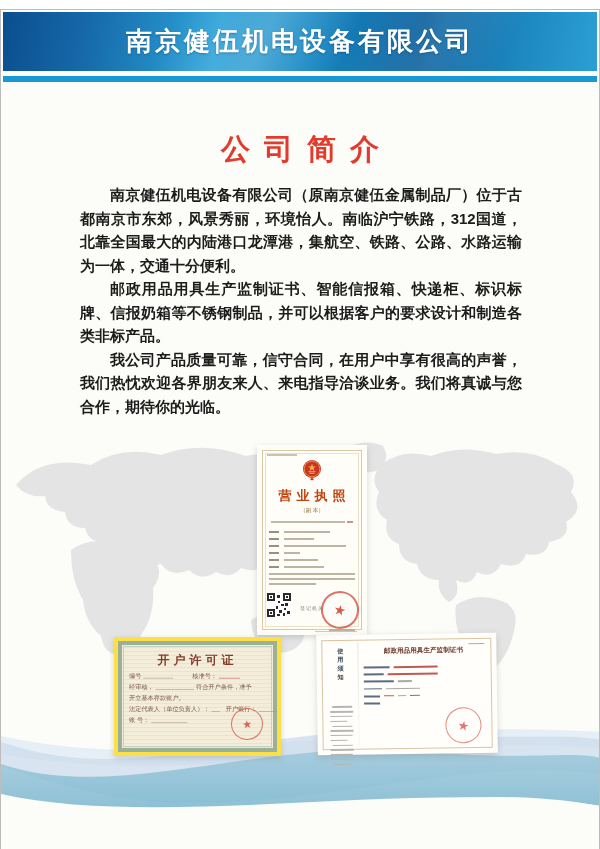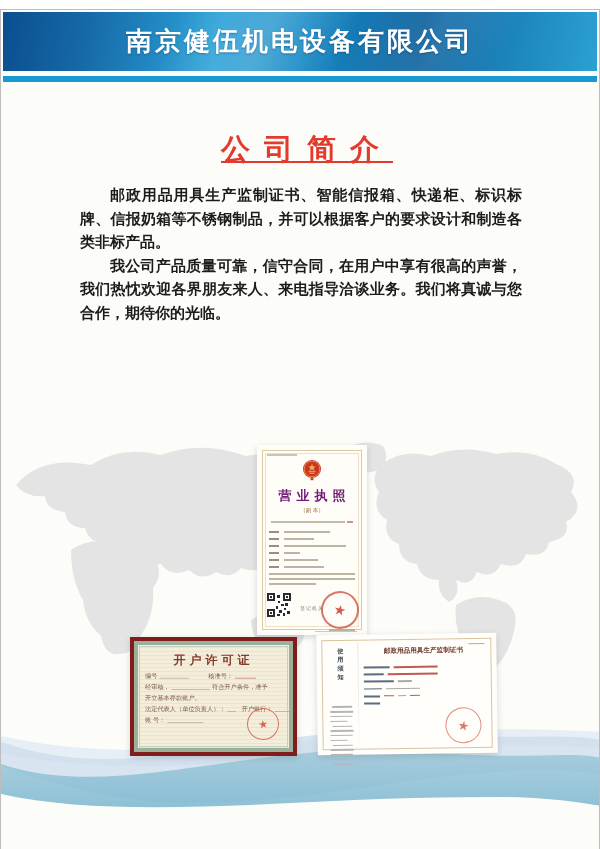--- a/index.html
+++ b/index.html
@@ -11,38 +11,38 @@
   .top-bar{position:absolute;left:2px;right:2px;top:2px;height:59px;
     background:linear-gradient(100deg,#0b4e8e 0%,#1668a8 14%,#2ba2d8 36%,#1787c2 52%,#0f639f 70%,#1d86bf 86%,#2ba0d4 100%);}
   .top-bar::after{content:"";position:absolute;inset:0;
     background:linear-gradient(115deg,transparent 28%,rgba(255,255,255,.20) 44%,transparent 58%,rgba(255,255,255,.10) 72%,transparent 84%);}
   .company-title{position:relative;z-index:2;color:#ffffff;font-size:26px;font-weight:bold;
     letter-spacing:3px;text-align:center;line-height:59px;text-shadow:0 1px 2px rgba(0,40,80,.35);}
   .stripe{position:absolute;left:2px;right:2px;top:66px;height:6px;background:#1899d2;}
 
   
   .intro-title{position:absolute;top:120px;left:0;width:100%;text-align:center;
-    color:#e23b2d;font-size:29px;font-weight:bold;letter-spacing:14px;padding-left:14px;box-sizing:border-box;text-decoration:underline;}
+    color:#e23b2d;font-size:29px;font-weight:bold;letter-spacing:14px;padding-left:14px;box-sizing:border-box;}
   .intro-text{position:absolute;left:79px;top:173px;width:442px;font-size:15px;line-height:23.5px;
     color:#1c1c1c;font-weight:600;text-align:justify;}
   .intro-text p{margin:0;text-indent:2em;}
 
   
   .world-map{position:absolute;left:0;top:420px;width:600px;height:240px;z-index:0;}
 
   
   .card{position:absolute;background:#fffdf8;box-shadow:0 2px 6px rgba(110,110,110,.28);z-index:2;}
 
   
   #license{left:256px;top:435px;width:110px;height:190px;}
   #license .frame{position:absolute;inset:5px;border:1px solid #dcc9a2;}
   #license .frame::after{content:"";position:absolute;inset:2px;border:1px solid #eee0c4;}
   .serial-line{position:absolute;left:10px;top:9px;width:30px;height:2px;background:#c9c3b5;}
   .emblem{position:absolute;left:50%;top:14px;transform:translateX(-50%);}
-  .lic-title{position:absolute;top:42px;left:0;width:100%;text-align:center;color:#701a75;
+  .lic-title{position:absolute;top:42px;left:0;width:100%;text-align:center;color:#c2410c;
     font-size:13px;font-weight:bold;letter-spacing:5px;padding-left:5px;box-sizing:border-box;}
   .lic-sub{position:absolute;top:61px;left:0;width:100%;text-align:center;color:#8a6a30;
     font-size:10px;transform:scale(.55);transform-origin:50% 0;}
   .code-line{position:absolute;left:14px;top:76px;width:74px;height:1.5px;background:#c2b9a8;}
   .code-line::after{content:"";position:absolute;right:-8px;top:0;width:6px;height:1.5px;background:#c9948a;}
   .lic-rows{position:absolute;left:12px;top:86px;width:86px;}
   .lrow{display:flex;align-items:center;margin-bottom:5px;}
   .lrow .lab{width:10px;height:2px;background:#9a8f7c;margin-right:5px;flex:none;}
   .lrow .val{height:2px;background:#bdb4a2;}
   .lic-scope .tline{height:1.6px;background:#bdb4a2;margin:3.4px 0;}
@@ -51,21 +51,21 @@
   .registrar{position:absolute;left:0;top:160px;width:100%;text-align:center;color:#8c8274;
     font-size:10px;transform:scale(.5);transform-origin:50% 0;letter-spacing:2px;}
   .seal{border-radius:50%;display:flex;align-items:center;justify-content:center;position:absolute;}
   .seal::before{content:"★";}
   #license .seal{right:8px;top:146px;width:34px;height:34px;border:2px solid rgba(205,62,46,.72);
     color:rgba(205,62,46,.85);font-size:14px;transform:rotate(12deg);}
   .lic-date{position:absolute;right:12px;top:184px;width:26px;height:1.5px;background:#b9b2a2;}
   .lic-foot{position:absolute;right:10px;bottom:3px;width:42px;height:1.5px;background:#d0cabb;}
 
   
-  #permit{left:129px;top:627px;width:167px;height:119px;background:#7f1d1d;padding:4px;box-sizing:border-box;}
+  #permit{left:113px;top:627px;width:167px;height:119px;background:#fde047;padding:4px;box-sizing:border-box;}
   .permit-frame{position:relative;width:100%;height:100%;box-sizing:border-box;
     border:4px solid #9ab09a;outline:1px solid #c2d2c2;outline-offset:-6px;
     background:#f4edda;
     background-image:repeating-linear-gradient(0deg,rgba(186,166,124,.14) 0 1px,transparent 1px 4px);}
   .permit-title{position:absolute;top:7px;left:0;width:100%;text-align:center;color:#833a29;
     font-family:"Liberation Serif", serif;font-size:12px;font-weight:bold;letter-spacing:4px;}
   .permit-body{position:absolute;left:7px;top:26px;width:160%;transform:scale(.62);
     transform-origin:0 0;font-size:10px;color:#7b5a46;line-height:15px;}
   .prow{display:flex;align-items:baseline;margin-bottom:3px;white-space:nowrap;}
   .uline{display:inline-block;height:1px;background:#b09a85;align-self:flex-end;margin:0 3px 3px 3px;}
@@ -104,20 +104,21 @@
 
 <div id="page">
 
   <div class="top-bar">
     <div class="company-title">南京健伍机电设备有限公司</div>
   </div>
   <div class="stripe"></div>
 
   <div class="intro-title">公司简介</div>
   <div class="intro-text">
+    <p>南京健伍机电设备有限公司（原南京健伍金属制品厂）位于古都南京市东郊，风景秀丽，环境怡人。南临沪宁铁路，312国道，北靠全国最大的内陆港口龙潭港，集航空、铁路、公路、水路运输为一体，交通十分便利。</p>
     <p>邮政用品用具生产监制证书、智能信报箱、快递柜、标识标牌、信报奶箱等不锈钢制品，并可以根据客户的要求设计和制造各类非标产品。</p>
     <p>我公司产品质量可靠，信守合同，在用户中享有很高的声誉，我们热忱欢迎各界朋友来人、来电指导洽谈业务。我们将真诚与您合作，期待你的光临。</p>
   </div>
 
   <svg class="world-map" viewBox="0 0 600 240" preserveAspectRatio="none">
     <g fill="#e4e4e4">
       <path d="M15,55 Q40,25 90,35 Q120,15 160,25 Q200,10 245,26 Q285,18 305,45 Q325,55 315,75 Q325,95 305,105 Q310,120 290,122 Q285,135 265,130 Q260,145 240,138 Q230,150 215,142 Q200,152 188,140 Q170,148 160,134 Q140,140 132,124 Q112,128 106,112 Q88,114 84,98 Q66,98 64,82 Q45,80 44,66 Q25,68 15,55 Z"></path>
       <path d="M70,120 Q90,106 118,114 Q142,110 152,128 Q164,142 152,158 Q154,185 140,205 Q132,225 118,224 Q104,226 100,206 Q84,192 82,170 Q70,150 70,120 Z"></path>
       <path d="M250,190 Q268,178 290,184 Q308,192 302,210 Q292,226 270,222 Q252,216 250,190 Z"></path>
       <circle cx="306" cy="78" r="4"></circle>

